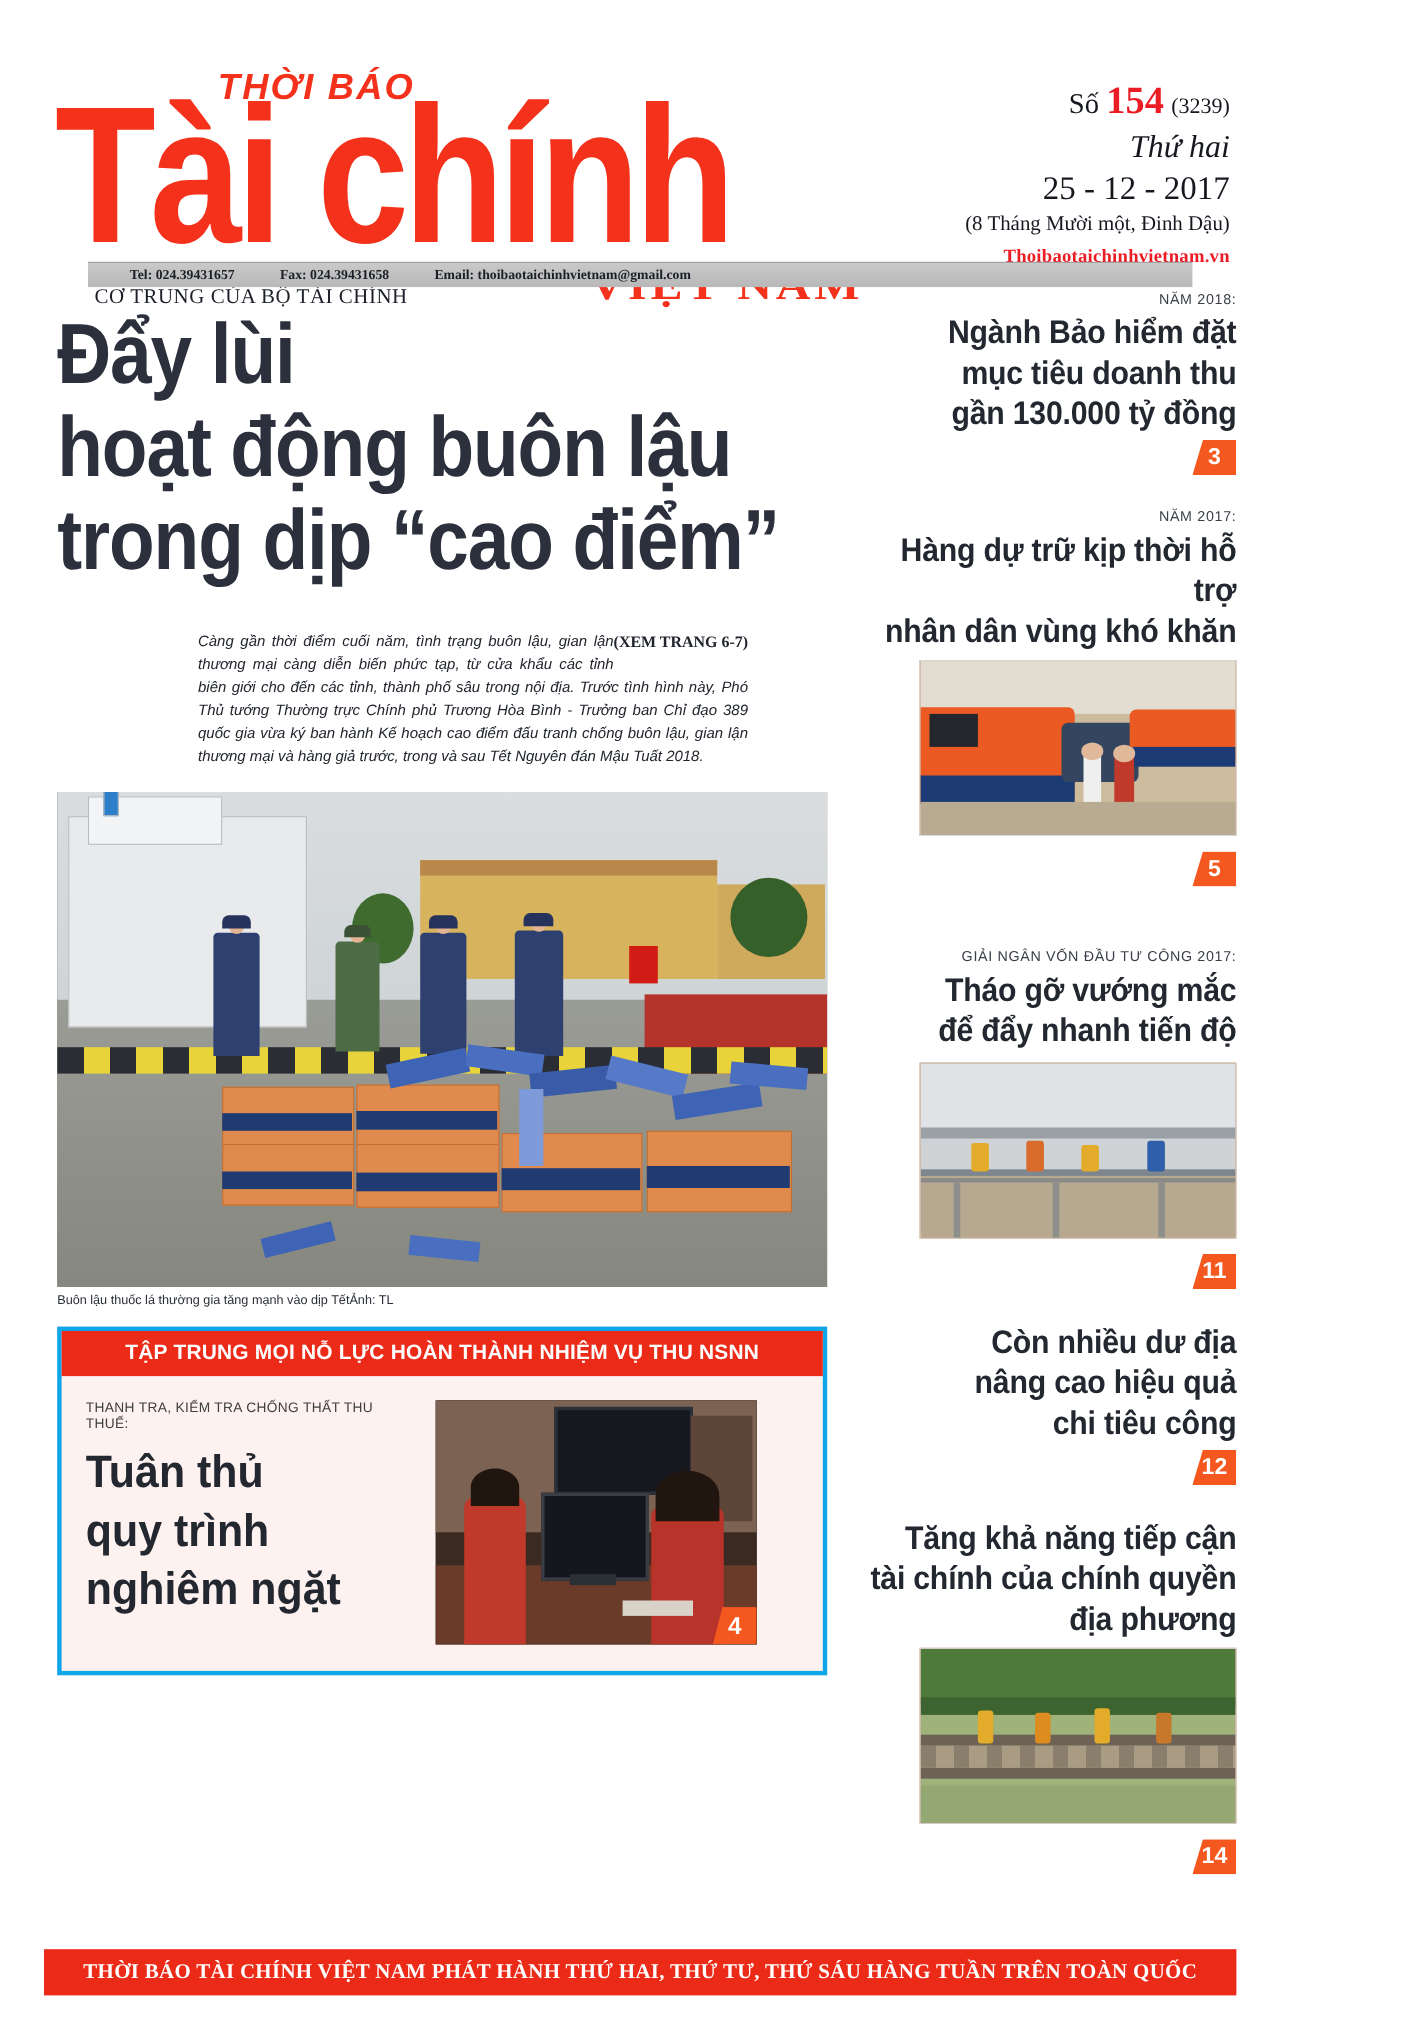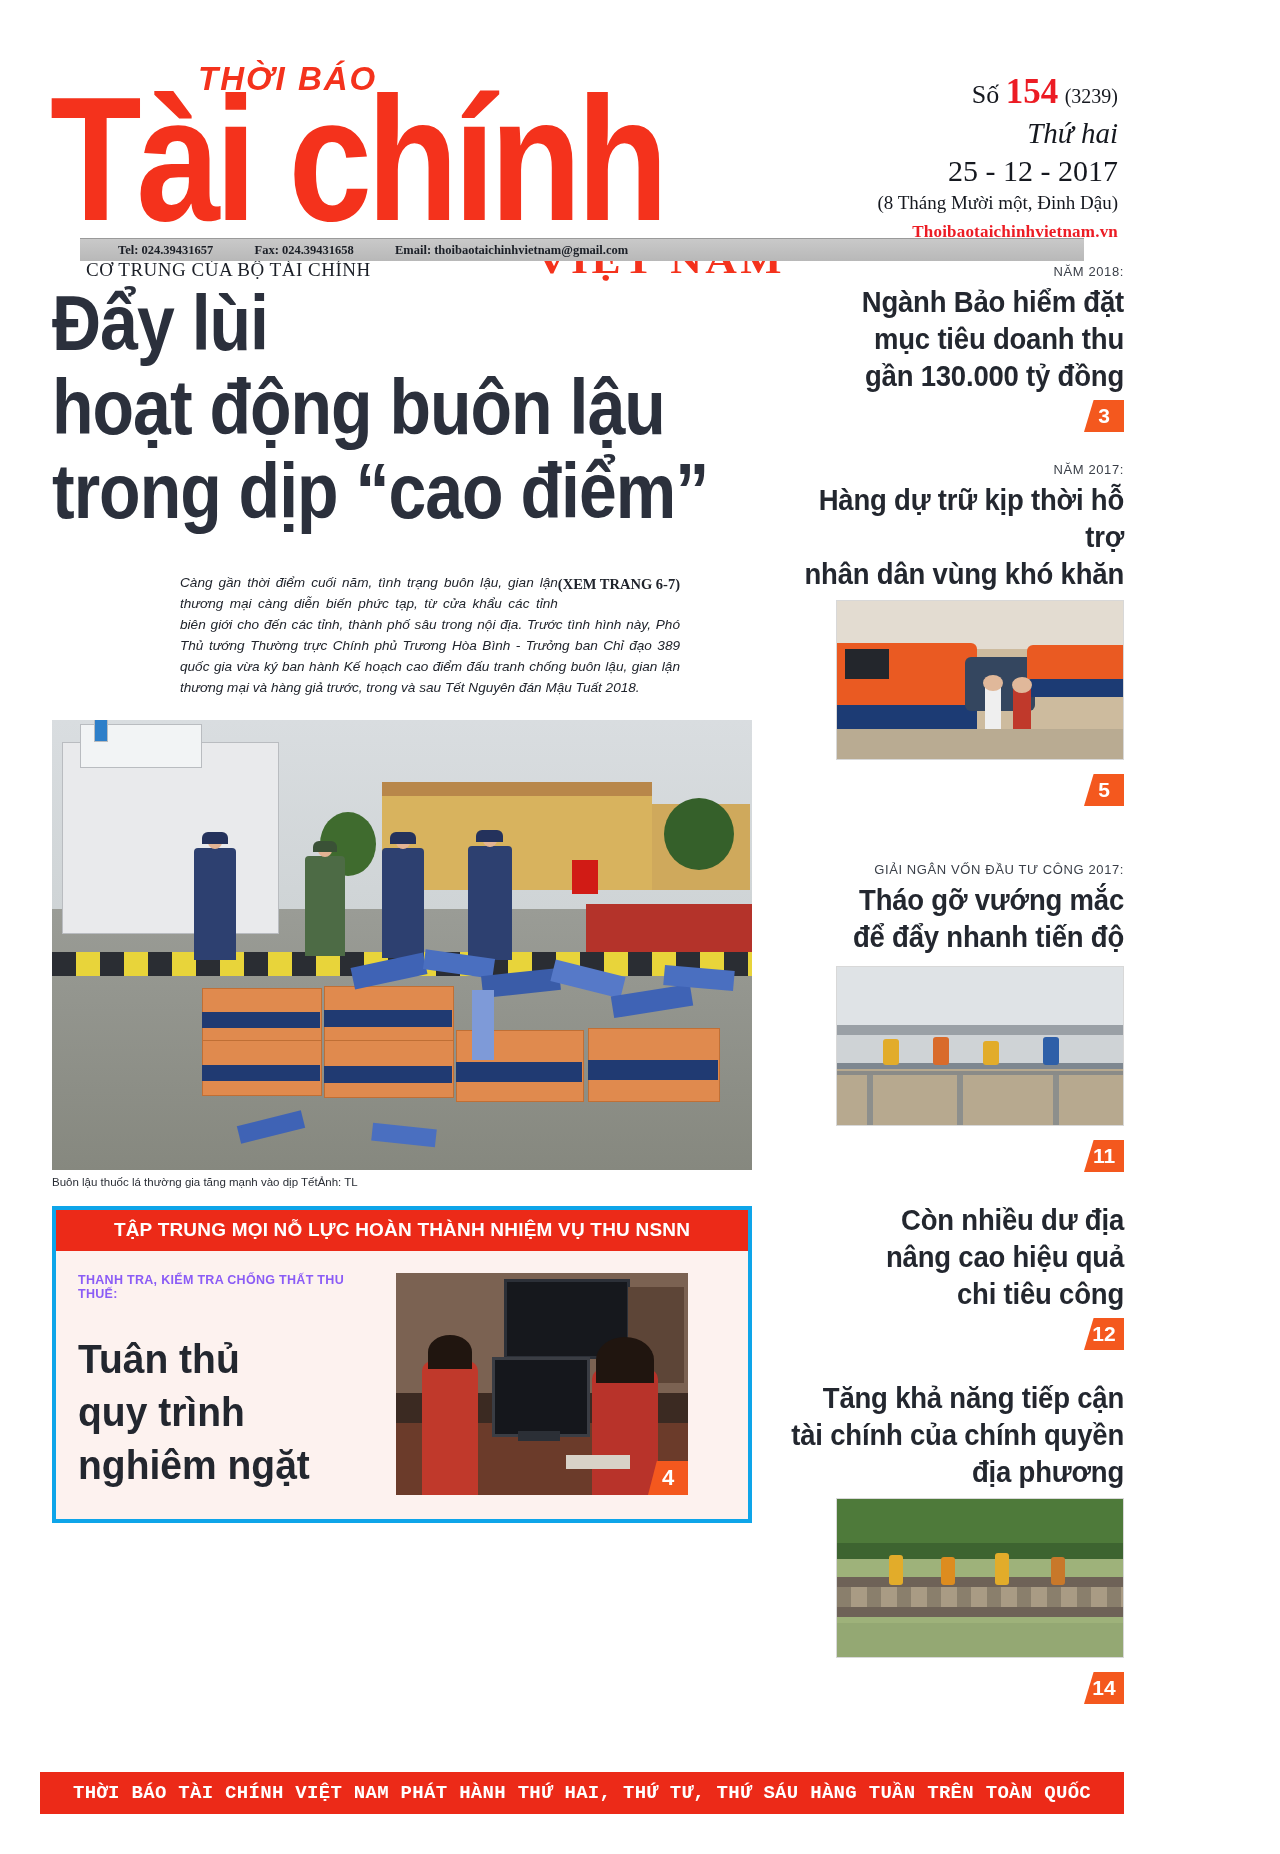--- a/index.html
+++ b/index.html
@@ -130,22 +130,22 @@
     background:#fdf2ef;box-sizing:border-box;
   }
   .box-title{
     background:#ec2a18;color:#fff;text-align:center;
     font-family:"Liberation Sans", sans-serif;font-weight:bold;
     font-size:19px;letter-spacing:.2px;padding:9px 0 10px;
   }
   .box-body{display:flex;padding:22px 18px 24px 22px;gap:18px;}
   .box-left{width:300px;}
   .kicker{
-    font-family:"Liberation Sans", sans-serif;font-weight:bold;
-    font-size:12.5px;letter-spacing:.3px;color:#8b5cf6;margin-bottom:32px;
+    font-family:"Liberation Sans", sans-serif;font-weight:normal;
+    font-size:12.5px;letter-spacing:.3px;color:#404040;margin-bottom:12px;
   }
   .box-head{
     font-family:"Liberation Sans", sans-serif;font-weight:bold;
     font-size:39px;line-height:50px;color:#23272f;
     transform:scaleY(1.06);transform-origin:left top;
   }
   .box-photo{width:292px;height:222px;position:relative;overflow:hidden;background:#4a3a33;}
   .pagetag{
     position:absolute;right:0;bottom:0;width:40px;height:34px;background:#f4581e;
     color:#fff;font-family:"Liberation Sans",sans-serif;font-weight:bold;font-size:22px;
@@ -176,21 +176,21 @@
     border:1px solid #d8d8d8;box-sizing:border-box;background:#b8794a;
   }
   .spacer{height:26px;}
 
   
   .footer{
     position:absolute;left:40px;right:40px;bottom:40px;height:42px;background:#ec2a18;
     display:flex;align-items:center;justify-content:center;
   }
   .footer span{
-    font-family:Liberation Mono, monospace;font-weight:bold;color:#fff;
+    font-family:Liberation Serif, serif;font-weight:bold;color:#fff;
     font-size:19px;letter-spacing:.3px;
   }
 
   
   .ph{position:absolute;inset:0;}
   .sky{position:absolute;left:0;top:0;right:0;height:42%;
     background:linear-gradient(#d9dde0,#cfd4d6);}
   .ground{position:absolute;left:0;top:42%;right:0;bottom:0;
     background:linear-gradient(#9a9c96,#86887f);}
   .bldg{position:absolute;background:#d8b35e;}

